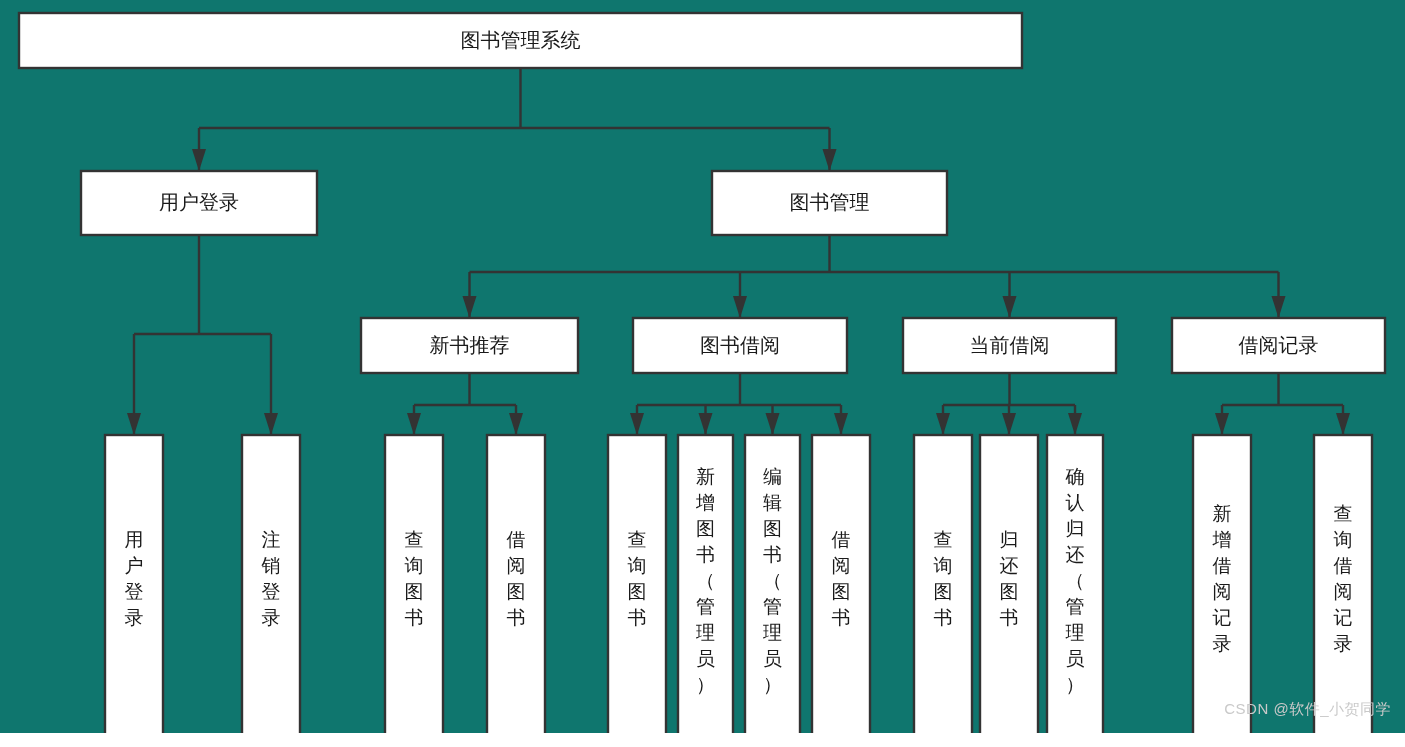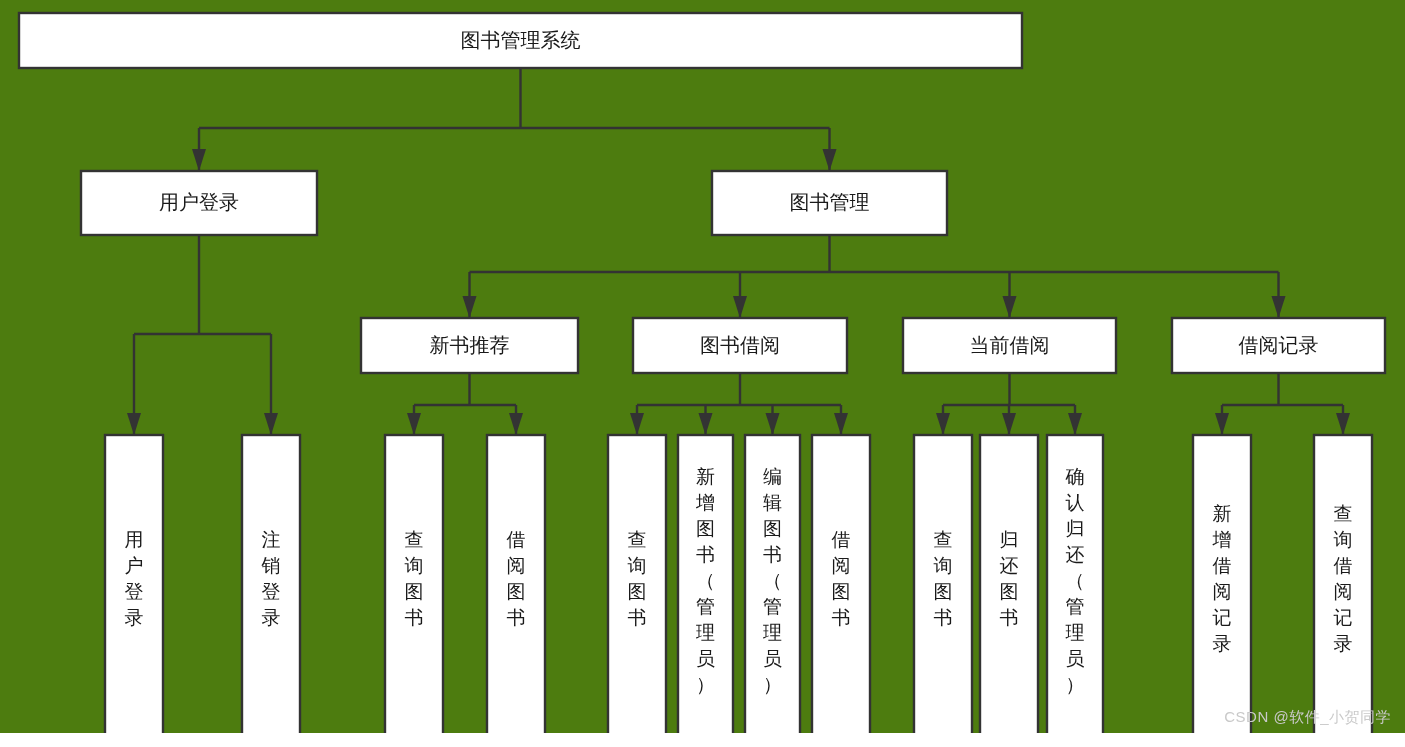--- a/index.html
+++ b/index.html
@@ -8,21 +8,21 @@
     padding: 0;
     background: #ffffff;
   }
   body {
     font-family: "Liberation Sans", "DejaVu Sans", sans-serif;
   }
   #diagram-root {
     position: relative;
     width: 1405px;
     height: 733px;
-    background: #4d7c0f;
+    background: #0f766e;
     overflow: hidden;
   }
   svg.flow {
     position: absolute;
     left: 0;
     top: 0;
     width: 1405px;
     height: 747px;
     display: block;
   }
@@ -50,21 +50,21 @@
   }
   .node-label-vertical {
     fill: #1a1a1a;
     font-family: "Liberation Sans", "DejaVu Sans", sans-serif;
     font-size: 19px;
     text-anchor: middle;
   }
   .watermark {
     position: absolute;
     right: 14px;
-    bottom: 6px;
+    bottom: 14px;
     color: #c9c9c9;
     font-size: 15px;
     font-family: "Liberation Sans", "DejaVu Sans", sans-serif;
     letter-spacing: 0.5px;
     white-space: nowrap;
     user-select: none;
   }
 </style>
 </head>
 <body>

